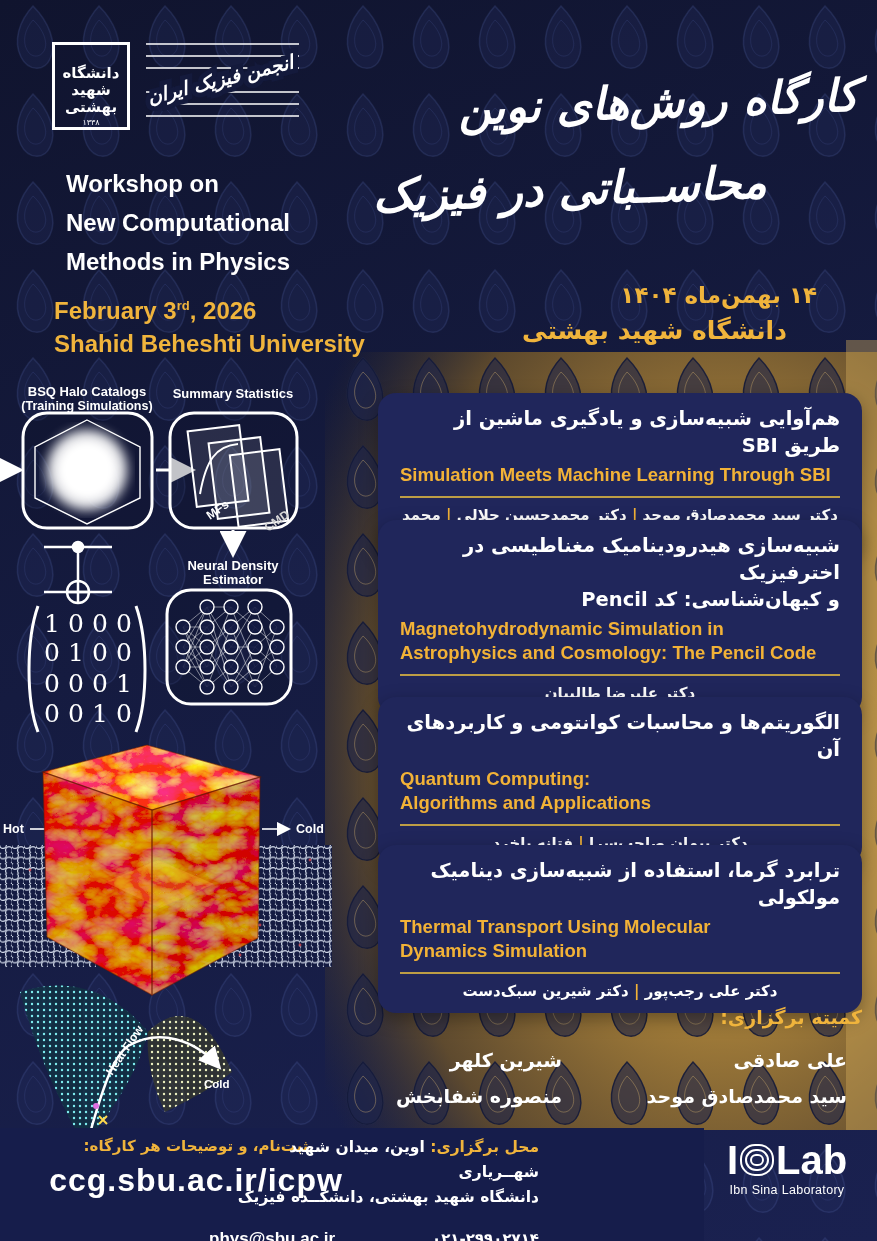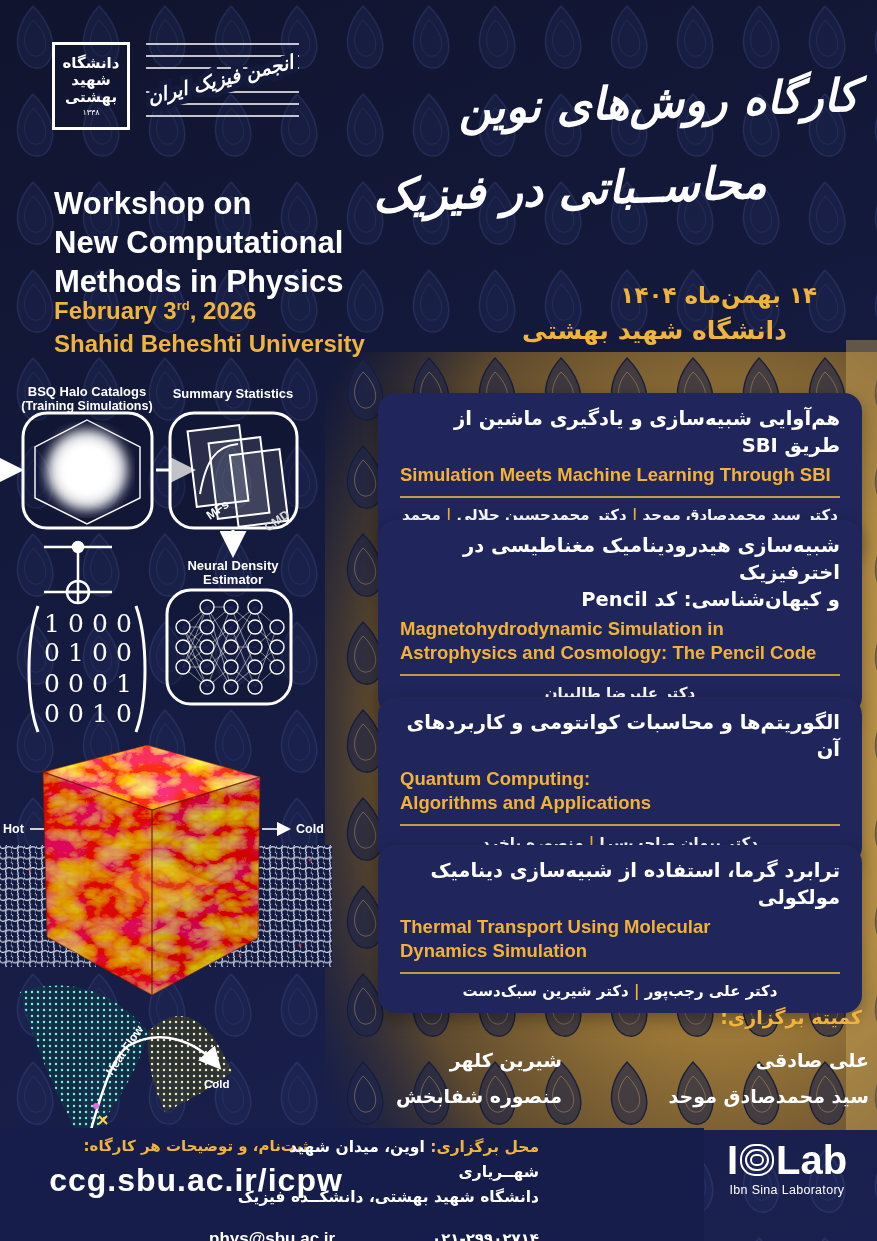--- a/index.html
+++ b/index.html
@@ -2,26 +2,26 @@
 <html><head>
 <meta charset="utf-8">
 <style>
   html,body{margin:0;padding:0;background:#0b0f24;}
   .poster{position:relative;width:877px;height:1241px;overflow:hidden;
     background:linear-gradient(160deg,#10142e 0%,#151b40 45%,#1a2150 100%);
     font-family:"Liberation Sans","DejaVu Sans",sans-serif;color:#fff;}
   .bg{position:absolute;left:0;top:0;}
   
   .sbu-logo{position:absolute;left:52px;top:42px;width:72px;height:82px;border:3px solid #fff;
-    display:flex;flex-direction:column;align-items:center;justify-content:center;text-align:center;}
+    display:flex;flex-direction:column;align-items:center;justify-content:flex-end;text-align:center;}
   .sbu-line{font-family:"DejaVu Sans",sans-serif;font-weight:bold;font-size:15px;line-height:17px;}
   .sbu-year{font-size:8px;margin-top:2px;letter-spacing:1px;}
   .psi-logo{position:absolute;left:140px;top:34px;}
   
-  .en-title{position:absolute;left:54px;top:164px;font-size:31px;line-height:39px;font-weight:bold;margin-top:20px;}
+  .en-title{position:absolute;left:66px;top:164px;font-size:24px;line-height:39px;font-weight:bold;}
   .en-date{position:absolute;left:54px;top:297px;font-size:24px;font-weight:bold;color:#f0b43c;}
   .en-date sup{font-size:13px;}
   .en-venue{position:absolute;left:54px;top:330px;font-size:24px;font-weight:bold;color:#f0b43c;}
   
   .fa-title{position:absolute;right:17px;top:62px;direction:rtl;text-align:right;
     font-family:"DejaVu Sans",sans-serif;font-weight:bold;font-style:italic;
     font-size:45px;line-height:84px;transform:rotate(-2deg);}
   .fa-title .l2{margin-right:95px;}
   .fa-date{position:absolute;right:60px;top:282px;direction:rtl;color:#f0b43c;
     font-family:"DejaVu Sans",sans-serif;font-weight:bold;font-size:23px;}
@@ -38,21 +38,21 @@
   .card .sp{direction:rtl;text-align:center;font-family:"DejaVu Sans",sans-serif;
     font-weight:bold;font-size:15px;line-height:19px;}
   .card .sp .sep{color:#f2b237;}
   .c1{top:393px;min-height:112px;} .c2{top:520px;min-height:163px;}
   .c3{top:697px;min-height:136px;} .c4{top:845px;min-height:147px;}
   
   .comm-h{position:absolute;right:15px;top:1006px;direction:rtl;color:#f0b43c;
     font-family:"DejaVu Sans",sans-serif;font-weight:bold;font-size:19px;}
   .comm-col{position:absolute;top:1042px;direction:rtl;text-align:right;
     font-family:"DejaVu Sans",sans-serif;font-weight:bold;font-size:19px;line-height:36px;}
-  .comm-right{right:8px;} .comm-left{right:315px;}
+  .comm-right{right:30px;} .comm-left{right:315px;}
   
   .footer{position:absolute;left:0;top:1128px;width:704px;height:113px;background:#161d4b;}
   .reg{position:absolute;left:40px;top:9px;width:312px;text-align:center;}
   .reg-label{direction:rtl;color:#f0b43c;font-family:"DejaVu Sans",sans-serif;font-weight:bold;font-size:15px;}
   .reg-url{font-family:"Liberation Sans",sans-serif;font-weight:bold;font-size:32px;letter-spacing:1px;margin-top:7px;}
   .venueblk{position:absolute;right:165px;top:7px;width:330px;direction:rtl;text-align:right;
     font-family:"DejaVu Sans",sans-serif;font-weight:bold;font-size:15.5px;line-height:25px;}
   .venueblk .lbl{color:#f0b43c;}
   .vrow{display:flex;justify-content:space-between;direction:ltr;margin-top:16px;align-items:baseline;}
   .vrow .mail{font-family:"Liberation Sans",sans-serif;font-weight:bold;font-size:17px;}
@@ -333,21 +333,21 @@
     <div class="en">Magnetohydrodynamic Simulation in
 Astrophysics and Cosmology: The Pencil Code</div>
     <div class="rule"></div>
     <div class="sp"><span>دکتر علیرضا طالبیان</span></div>
   </div>
   <div class="card c3">
     <div class="fa">الگوریتم‌ها و محاسبات کوانتومی و کاربردهای آن</div>
     <div class="en">Quantum Computing:
 Algorithms and Applications</div>
     <div class="rule"></div>
-    <div class="sp"><span>دکتر پیمان صاحب‌سرا</span><span class="sep"> | </span><span>منصوره باخرد</span></div>
+    <div class="sp"><span>دکتر پیمان صاحب‌سرا</span><span class="sep"> | </span><span>فتانه باخرد</span></div>
   </div>
   <div class="card c4">
     <div class="fa">ترابرد گرما، استفاده از شبیه‌سازی دینامیک مولکولی</div>
     <div class="en">Thermal Transport Using Molecular
 Dynamics Simulation</div>
     <div class="rule"></div>
     <div class="sp"><span>دکتر علی رجب‌پور</span><span class="sep"> | </span><span>دکتر شیرین سبک‌دست</span></div>
   </div>
 
   <div class="comm-h">کمیته برگزاری:</div>

